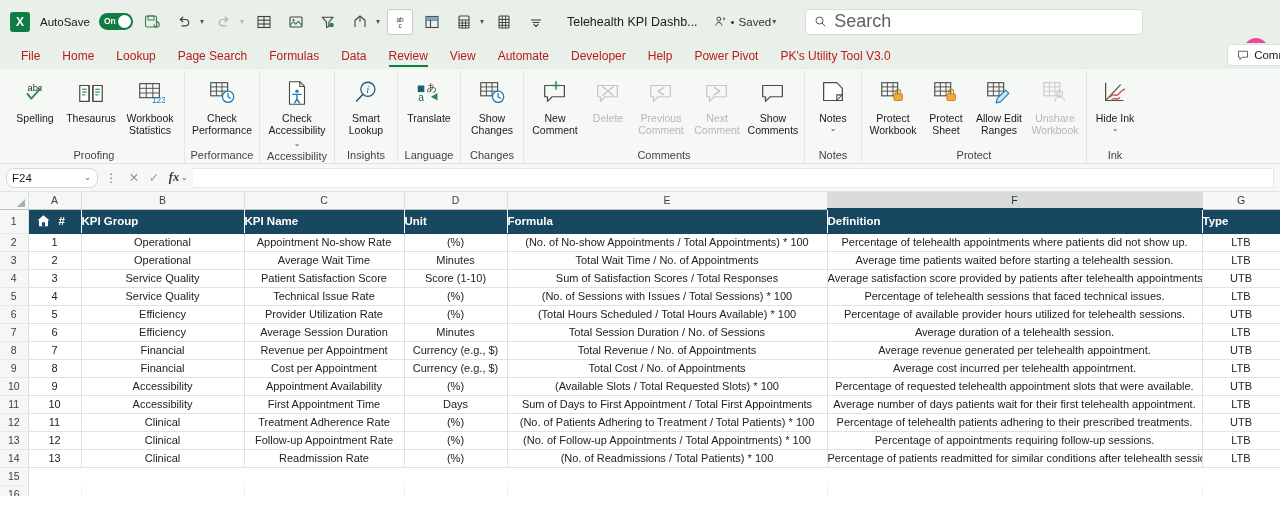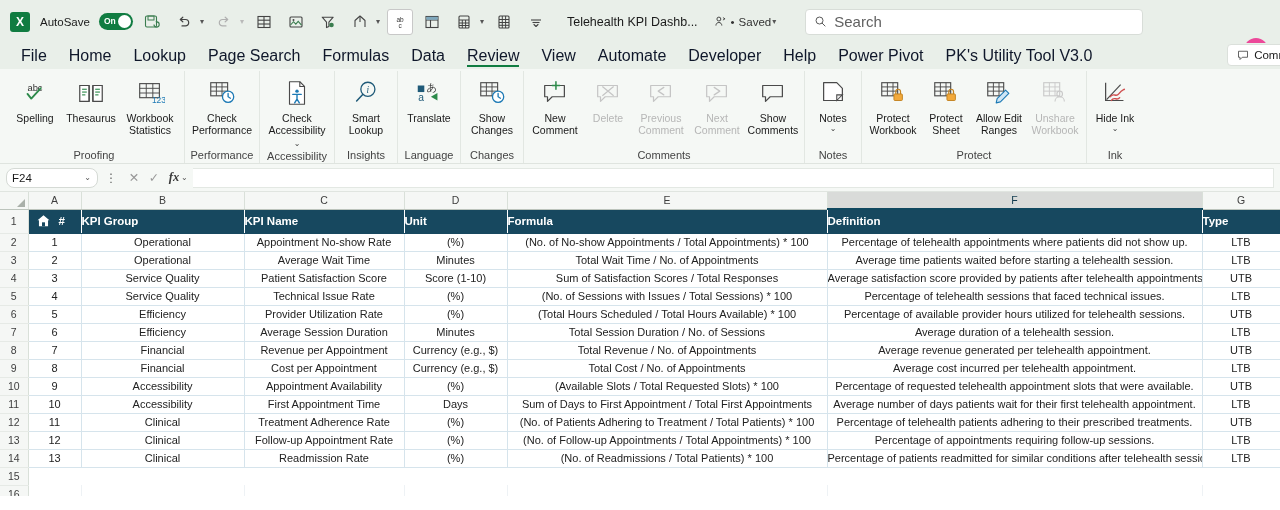--- a/index.html
+++ b/index.html
@@ -77,39 +77,39 @@
   }
   .search-box {
     margin-left: 22px;
     width: 338px; height: 26px;
     background: #fff;
     border: 1px solid #d8ddd8;
     border-radius: 4px;
     display: flex; align-items: center;
     padding: 0 8px; gap: 7px;
   }
-  .search-box .ph { font-size: 15px; color: #616161; }
+  .search-box .ph { font-size: 18px; color: #616161; }
   .avatar {
     position: absolute; right: 12px; top: 10px;
     width: 24px; height: 24px; border-radius: 50%;
     background: #ec4899; color: #fff;
     font-size: 12px; font-weight: 600;
     display: flex; align-items: center; justify-content: center; margin-top: 28px;
   }
 
   
   .tabstrip {
     height: 26px;
     background: #e9efe9;
     display: flex; align-items: flex-end;
     padding-left: 10px;
     position: relative;
   }
   .tab {
-    font-size: 16px; color: #0f172a;
+    font-size: 12px; color: #b91c1c;
     padding: 2px 11px 5px 11px;
     white-space: nowrap; position: relative;
     line-height: 16px;
   }
   .tab.active { font-weight: 400; }
   .tab.active::after {
     content: ""; position: absolute;
     left: 11px; right: 11px; bottom: 2px;
     height: 2px; background: #107c41;
   }

